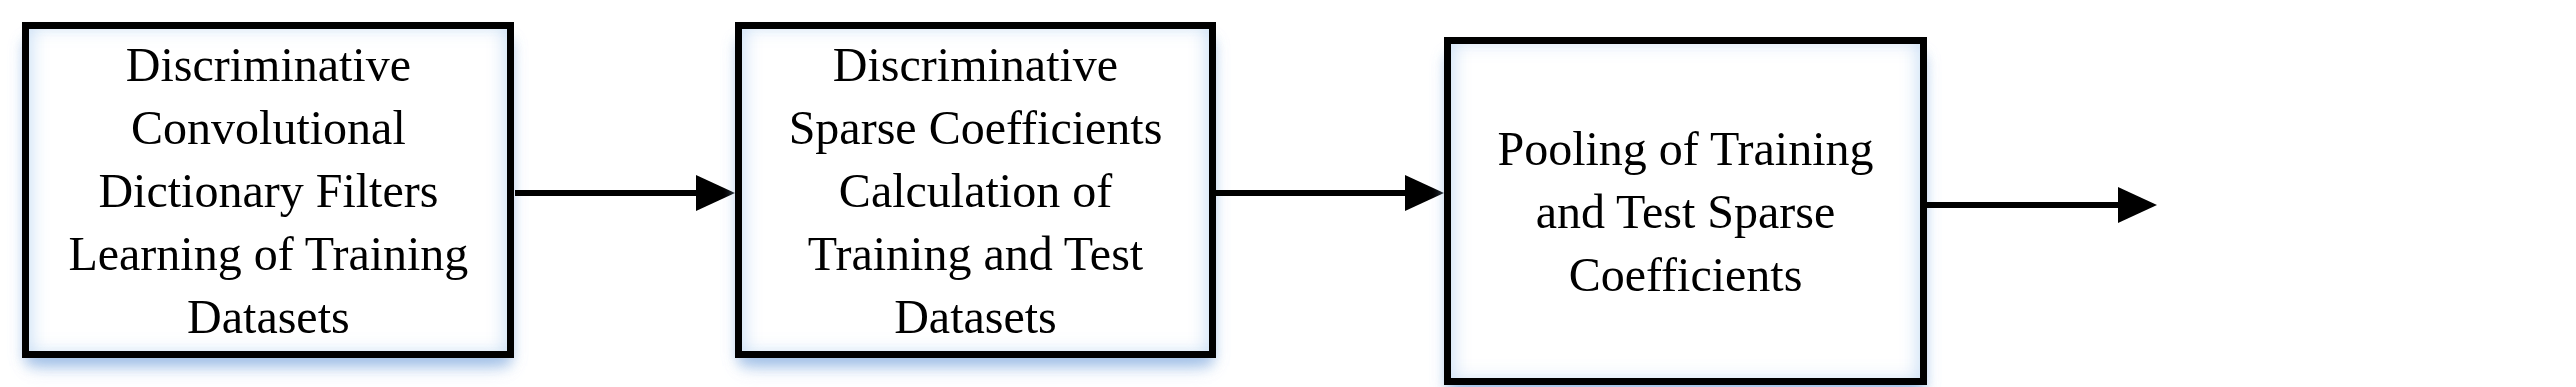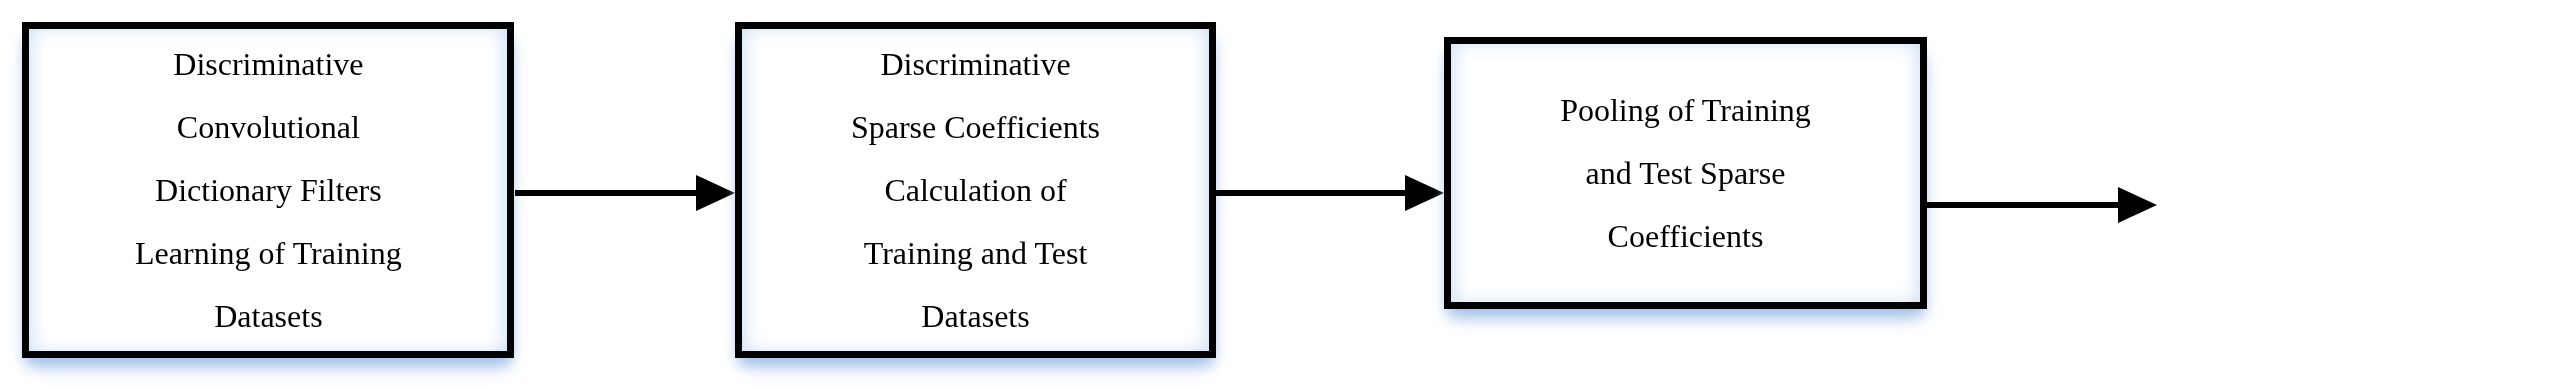--- a/index.html
+++ b/index.html
@@ -29,28 +29,28 @@
       0 19.4px 19.4px -9px rgba(170, 200, 236, 0.45),
       7.5px 10.4px 12px -7.5px rgba(170, 200, 236, 0.40),
       -7.5px 10.4px 12px -7.5px rgba(170, 200, 236, 0.40),
       inset 13.4px 0 16.4px -9px rgba(205, 225, 246, 0.85),
       inset -13.4px 0 16.4px -9px rgba(205, 225, 246, 0.85),
       inset 0 13.4px 16.4px -10.4px rgba(205, 225, 246, 0.45),
       inset 0 -13.4px 16.4px -10.4px rgba(205, 225, 246, 0.45);
   }
   .box-label {
     white-space: pre-line;
-    font-size: 32px;
+    font-size: 48px;
     line-height: 63px;
     color: #000000;
     padding: 0 4.5px;
   }
   #box-1 { left: 22.4px;   top: 22.4px; width: 492px; height: 336px; }
   #box-2 { left: 735px;  top: 22.4px; width: 481px; height: 336px; }
-  #box-3 { left: 1444px; top: 37px; width: 483px; height: 272px; }
+  #box-3 { left: 1444px; top: 37px; width: 483px; height: 348px; }
   #box-4 { left: 2157px; top: 37px; width: 408px; height: 336px; }
 
   .flow-arrow {
     position: absolute;
     height: 36px;
     display: flex;
     align-items: center;
   }
   .arrow-shaft {
     flex: 1 1 auto;

